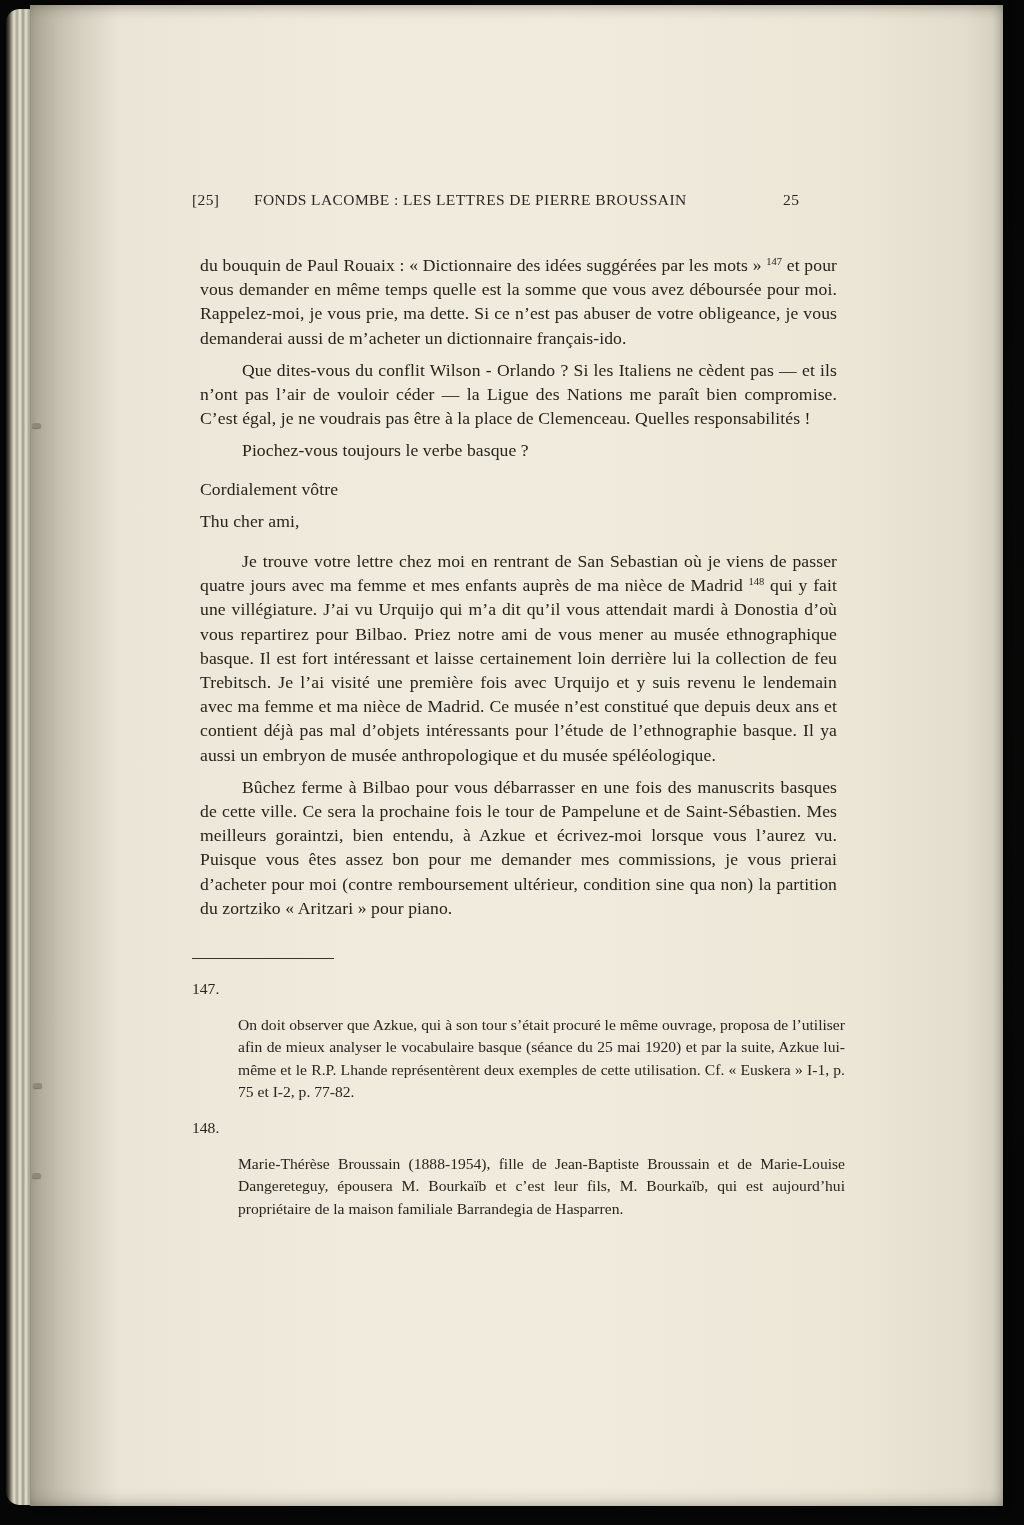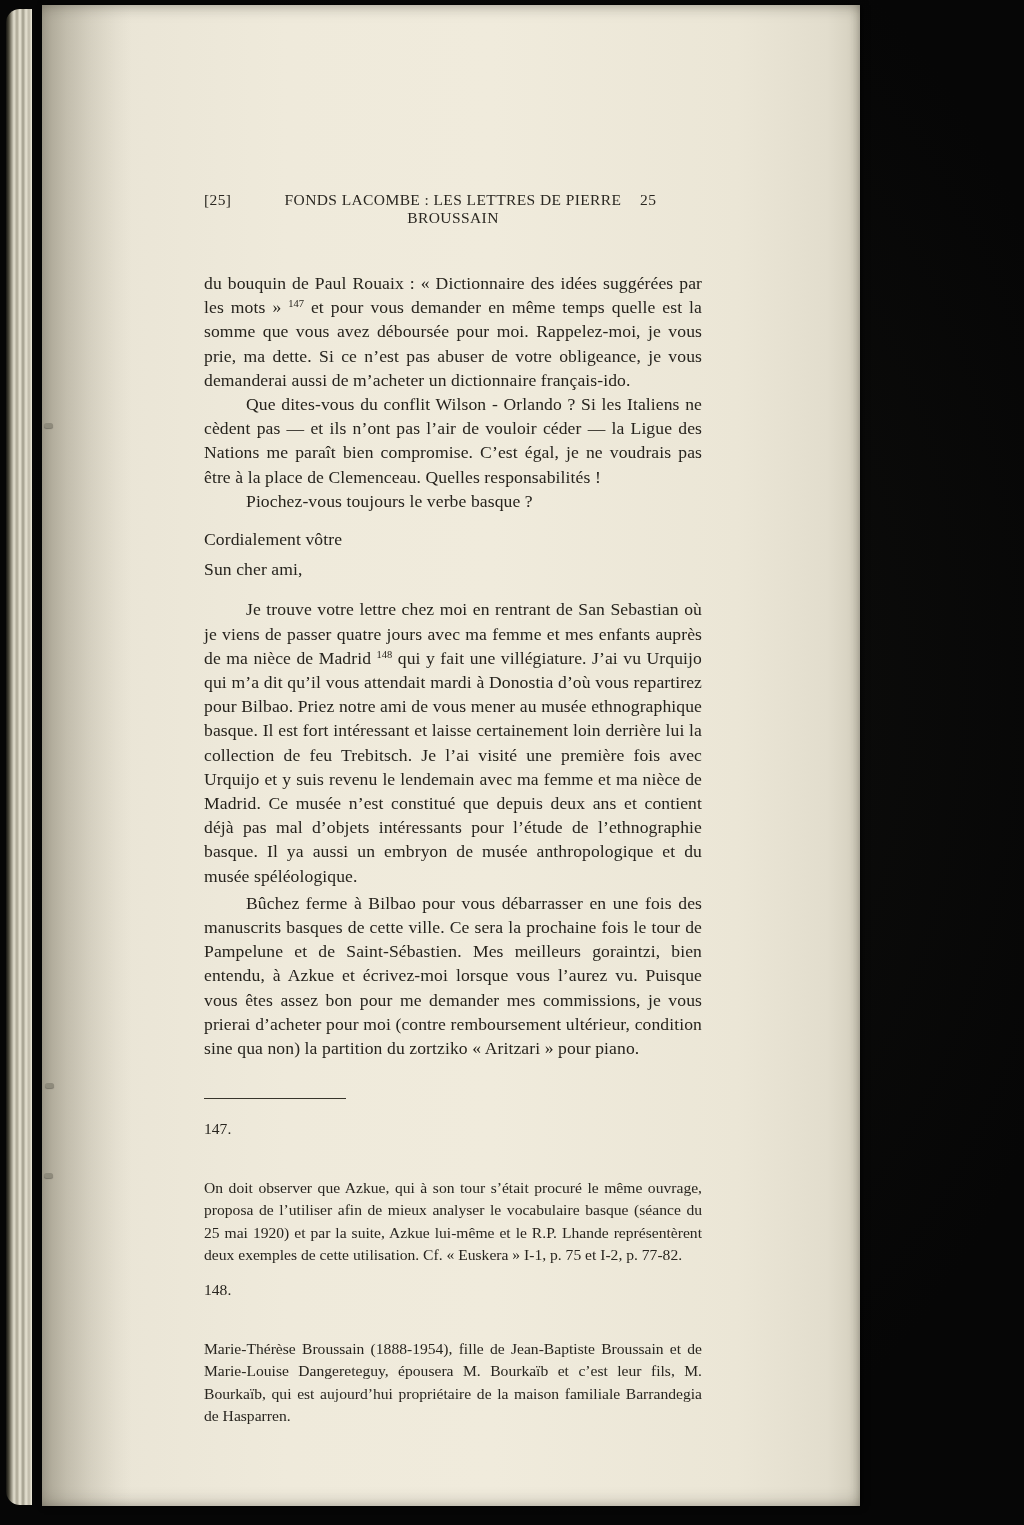--- a/index.html
+++ b/index.html
@@ -34,23 +34,23 @@
     left: 30px;
     right: 24px;
     bottom: 10px;
     height: 11px;
     background: linear-gradient(0deg,
       #17150f 0px, #6dante 1px, #67634f 2px, #9d9887 4px,
       #d9d4c4 6px, #b2ad9c 8px, #e6e2d2 11px);
   }
   .page {
     position: absolute;
-    left: 42px;
+    left: 30px;
     top: 5px;
-    width: 818px;
+    width: 973px;
     height: 1501px;
     background: linear-gradient(90deg,
       #cdc8b8 0%, #dfdaca 3%, #eae5d6 9%, #efeadb 30%,
       #f0ebdc 55%, #ebe6d6 85%, #e2ddcd 96%, #d3cebd 100%);
     box-shadow:
       inset 0 8px 16px -8px rgba(20,18,10,0.35),
       inset 0 -10px 18px -10px rgba(20,18,10,0.30),
       inset -6px 0 14px -8px rgba(20,18,10,0.35),
       2px 0 6px rgba(0,0,0,0.6);
   }
@@ -76,25 +76,25 @@
   }
   .running-header {
     display: flex;
     align-items: baseline;
     font-size: 15.5px;
     letter-spacing: 0.4px;
     margin-bottom: 44px;
     color: #2a2721;
   }
   .h-left  { width: 62px; }
-  .h-title { flex: 1; text-align: center; }
+  .h-title { flex: 1; text-align: left; }
   .h-right { width: 62px; }
 
   .body-text p {
-    margin: 0;
+    margin: 8px;
     font-size: 17.6px;
     line-height: 24.2px;
     text-align: justify;
     letter-spacing: 0.1px;
   }
   .indent { text-indent: 42px; }
   sup.fnref {
     font-size: 10.5px;
     line-height: 0;
     vertical-align: 6px;
@@ -133,21 +133,20 @@
     height: 0;
     border-top: 1.6px solid #37342b;
     margin-bottom: 19px;
   }
   .fn {
     display: flex;
     font-size: 15.6px;
     line-height: 22.4px;
     margin-bottom: 13px;
     color: #28251f;
-    flex-direction: column;
   }
   .fn-num { flex: none; width: 46px; }
   .fn-text { flex: 1; text-align: justify; margin-top: 36px; }
 </style>
 </head>
 <body>
 
 <div class="canvas">
 
   <div class="stack-left"></div>
@@ -172,21 +171,21 @@
         <p><span>du bouquin de Paul Rouaix : « Dictionnaire des idées suggérées par les mots » </span><sup class="fnref">147</sup><span> et pour vous demander en même temps quelle est la somme que vous avez déboursée pour moi. Rappelez-moi, je vous prie, ma dette. Si ce n’est pas abuser de votre obligeance, je vous demanderai aussi de m’acheter un dictionnaire français-ido.</span></p>
 
         <p class="indent">Que dites-vous du conflit Wilson - Orlando ? Si les Italiens ne cèdent pas — et ils n’ont pas l’air de vouloir céder — la Ligue des Nations me paraît bien compromise. C’est égal, je ne voudrais pas être à la place de Clemenceau. Quelles responsabilités !</p>
 
         <p class="indent">Piochez-vous toujours le verbe basque ?</p>
 
         <p class="closing">Cordialement vôtre</p>
 
 
 
-        <p class="salutation">Sun cher ami,</p>
+        <p class="salutation">Thu cher ami,</p>
 
         <p class="indent para-gap"><span>Je trouve votre lettre chez moi en rentrant de San Sebastian où je viens de passer quatre jours avec ma femme et mes enfants auprès de ma nièce de Madrid </span><sup class="fnref">148</sup><span> qui y fait une villégiature. J’ai vu Urquijo qui m’a dit qu’il vous attendait mardi à Donostia d’où vous repartirez pour Bilbao. Priez notre ami de vous mener au musée ethnographique basque. Il est fort intéressant et laisse certainement loin derrière lui la collection de feu Trebitsch. Je l’ai visité une première fois avec Urquijo et y suis revenu le lendemain avec ma femme et ma nièce de Madrid. Ce musée n’est constitué que depuis deux ans et contient déjà pas mal d’objets intéressants pour l’étude de l’ethnographie basque. Il ya aussi un embryon de musée anthropologique et du musée spéléologique.</span></p>
 
         <p class="indent para-gap-sm">Bûchez ferme à Bilbao pour vous débarrasser en une fois des manuscrits basques de cette ville. Ce sera la prochaine fois le tour de Pampelune et de Saint-Sébastien. Mes meilleurs goraintzi, bien entendu, à Azkue et écrivez-moi lorsque vous l’aurez vu. Puisque vous êtes assez bon pour me demander mes commissions, je vous prierai d’acheter pour moi (contre remboursement ultérieur, condition sine qua non) la partition du zortziko « Aritzari » pour piano.</p>
 
       </div>
 
       <div class="footnotes">
         <div class="fn-rule"></div>
 

